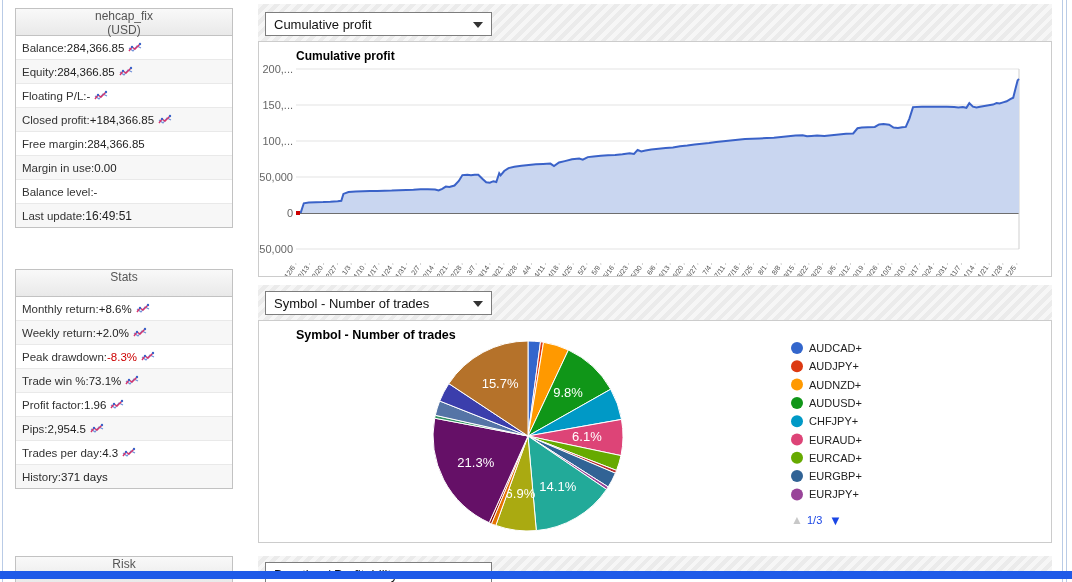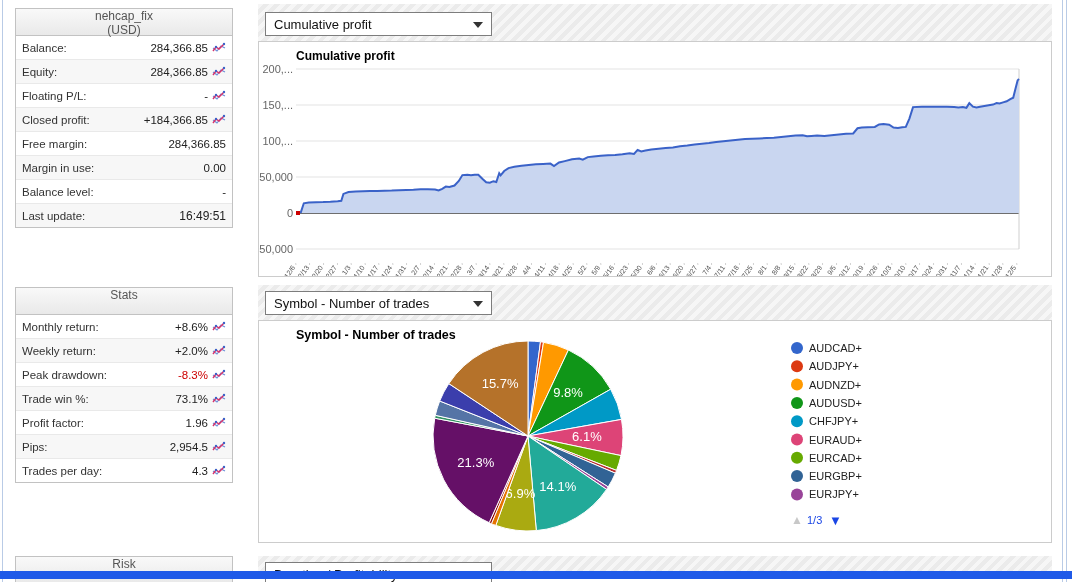--- a/index.html
+++ b/index.html
@@ -5,21 +5,21 @@
   html,body{margin:0;padding:0;background:#fff;}
   .app{position:relative;width:1072px;height:582px;background:#fff;overflow:hidden;
        font-family:"Liberation Sans",sans-serif;-webkit-font-smoothing:antialiased;}
   .vline{position:absolute;top:0;width:1px;height:582px;background:#b9cbe6;}
   .bottom-bar{position:absolute;left:0;top:571px;width:1072px;height:8px;z-index:20;}
   
   .panel{position:absolute;left:15px;width:216px;background:#fff;border:1px solid #c2c2c2;}
   .panel-header{height:26px;display:flex;align-items:center;justify-content:space-between;
     padding:0 8px;background:linear-gradient(#f9f9f9,#e9e9e9);border-bottom:1px solid #c2c2c2;
     font-size:12px;color:#555;flex-direction:column;}
-  .prow{height:23px;display:flex;align-items:center;justify-content:space-between;
+  .prow{height:23px;display:flex;align-items:center;
     padding:0 6px;border-bottom:1px solid #e9e9e9;font-size:11.5px;color:#222;}
   .prow:nth-child(even){background:#f7f7f7;}
   .prow:last-child{border-bottom:none;}
   .prow .lbl{color:#333;}
   .prow .valwrap{display:flex;align-items:center;gap:4px;}
   .prow .val{text-align:right;}
   .prow .val.small{font-size:12px;}
   .spark{width:14px;height:11px;display:inline-block;}
   .checkbox{width:13px;height:13px;background:#2ea44f;border-radius:2px;display:inline-flex;
     align-items:center;justify-content:center;color:#fff;font-size:10px;line-height:13px;}
@@ -116,21 +116,21 @@
         </div>
         <div class="prow">
           <span class="lbl">Last update:</span>
           <span class="valwrap">
             <span class="val small">16:49:51</span>
           </span>
         </div>
       </div>
   </div>
 
-  <div class="panel" style="top:287px">
+  <div class="panel" style="top:269px">
     <div class="panel-header">
       <span>Stats</span>
     </div>
     <div id="stats-rows">
         <div class="prow">
           <span class="lbl">Monthly return:</span>
           <span class="valwrap">
             <span class="val">+8.6%</span>
             <svg viewBox="0 0 14 11" class="spark">
               <path d="M1 6 L5 9 L9 4 L13 6" stroke="#6f8fd8" stroke-width="1.2" fill="none"></path>
@@ -203,20 +203,26 @@
         <div class="prow">
           <span class="lbl">Trades per day:</span>
           <span class="valwrap">
             <span class="val">4.3</span>
             <svg viewBox="0 0 14 11" class="spark">
               <path d="M1 6 L5 9 L9 4 L13 6" stroke="#6f8fd8" stroke-width="1.2" fill="none"></path>
               <path d="M1 9 L4 5 L7 7 L12 2" stroke="#d6336c" stroke-width="1.4" fill="none"></path>
               <circle cx="4" cy="5" r="1.2" fill="#3a62c8"></circle>
               <circle cx="12" cy="2" r="1.2" fill="#3a62c8"></circle>
             </svg>
+          </span>
+        </div>
+        <div class="prow">
+          <span class="lbl">History:</span>
+          <span class="valwrap">
+            <span class="val">371 days</span>
           </span>
         </div>
       </div>
   </div>
 
   <div class="panel" style="top:556px;height:26px;overflow:hidden">
     <div class="panel-header">
       <span>Risk</span>
     </div>
   </div>

